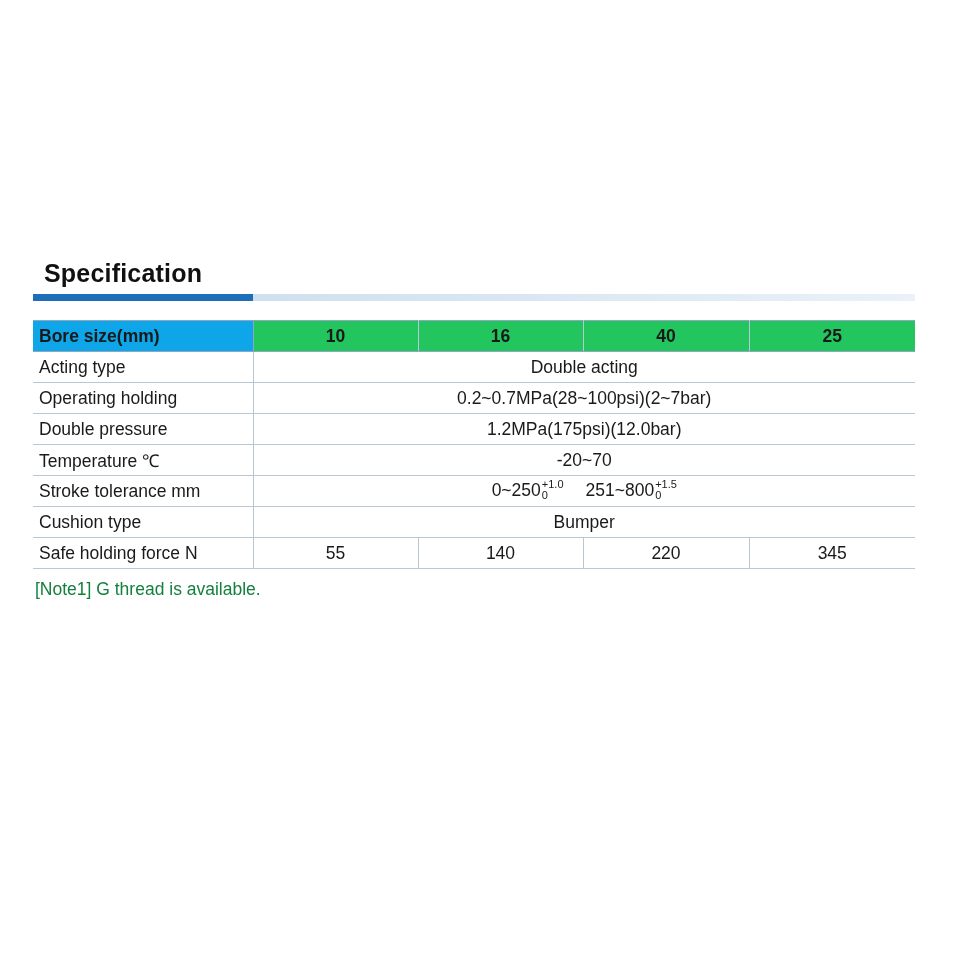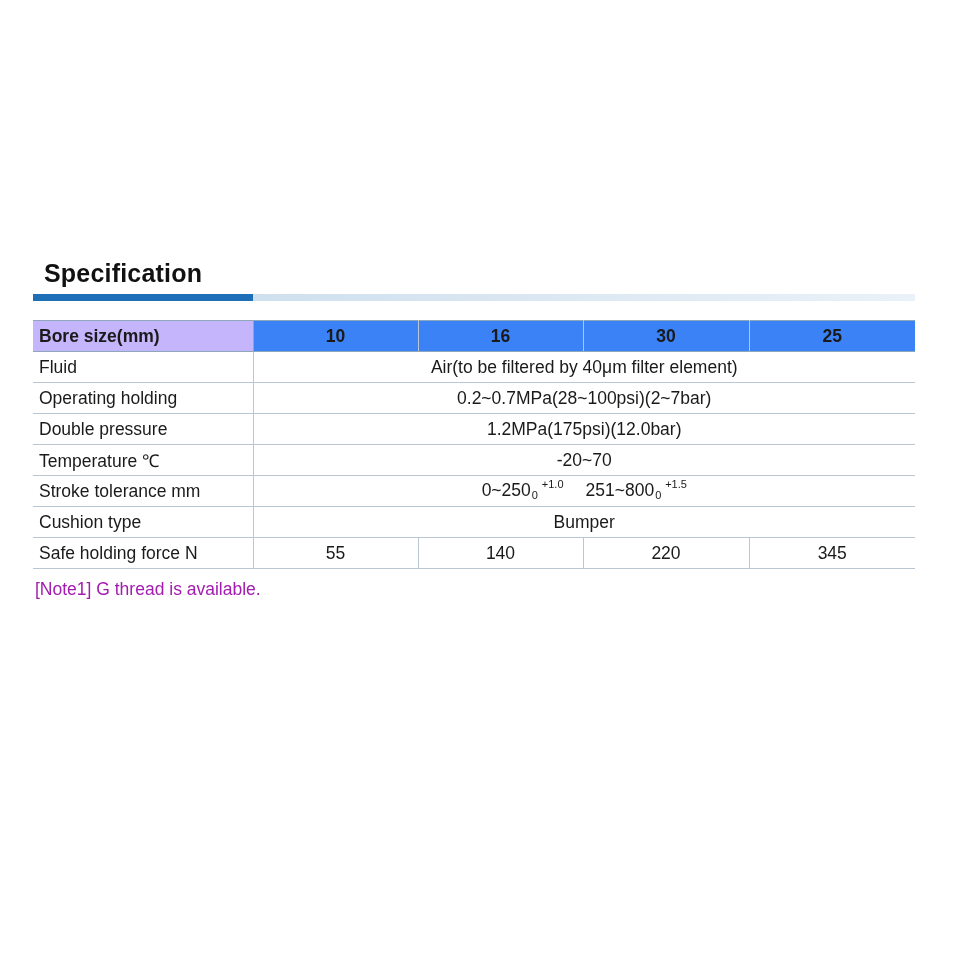--- a/index.html
+++ b/index.html
@@ -53,62 +53,62 @@
   table.spec td {
     border-top: 1px solid #b9c7d4;
     border-bottom: 1px solid #b9c7d4;
     height: 30px;
     padding: 0 6px;
     vertical-align: middle;
     color: #1a1a1a;
     font-size: 17.5px;
   }
   table.spec tr.header td {
-    background: #3b82f6;
+    background: #22c55e;
     font-weight: bold;
     text-align: center;
     border-top: 1px solid #8fa7bd;
     border-bottom: 1px solid #8fa7bd;
   }
   table.spec tr.header td.lbl {
     text-align: left;
-    background: #c4b5fd;
+    background: #0ea5e9;
   }
   td.lbl {
     text-align: left;
     border-right: 1px solid #b9c7d4;
     width: 220px;
     padding-left: 7px;
   }
   tr.header td.lbl {
     border-right: 1px solid #8fa7bd;
   }
   td.val {
     text-align: center;
   }
   td.colsep {
     border-right: 1px solid #b9c7d4;
   }
   .note {
     margin-top: 10px;
     font-size: 17.5px;
-    color: #a21caf;
+    color: #15803d;
     padding-left: 2px;
   }
   .frac {
     display: inline-block;
     vertical-align: middle;
     font-size: 11px;
     line-height: 1.0;
     text-align: left;
     margin-left: 1px;
     position: relative;
     top: -1px;
   }
-  .frac .up { display: block; margin-left: 10px; }
+  .frac .up { display: block; }
   .frac .dn { display: block; }
   .gap { display: inline-block; width: 22px; }
 </style>
 </head>
 <body>
 
 <div class="page">
   <div class="spec-block">
 
     <div class="spec-title">Specification</div>
@@ -120,29 +120,29 @@
         <col style="width:165px">
         <col style="width:165px">
         <col style="width:166px">
         <col style="width:166px">
       </colgroup>
       <tbody>
         <tr class="header">
           <td class="lbl">Bore size(mm)</td>
           <td class="val colsep">10</td>
           <td class="val colsep">16</td>
-          <td class="val colsep">30</td>
+          <td class="val colsep">40</td>
           <td class="val">25</td>
         </tr>
 
+        <tr>
+          <td class="lbl">Acting type</td>
+          <td class="val" colspan="4">Double acting</td>
+        </tr>
 
-        <tr>
-          <td class="lbl">Fluid</td>
-          <td class="val" colspan="4">Air(to be filtered by 40μm filter element)</td>
-        </tr>
 
         <tr>
           <td class="lbl">Operating holding</td>
           <td class="val" colspan="4">0.2~0.7MPa(28~100psi)(2~7bar)</td>
         </tr>
 
         <tr>
           <td class="lbl">Double pressure</td>
           <td class="val" colspan="4">1.2MPa(175psi)(12.0bar)</td>
         </tr>

